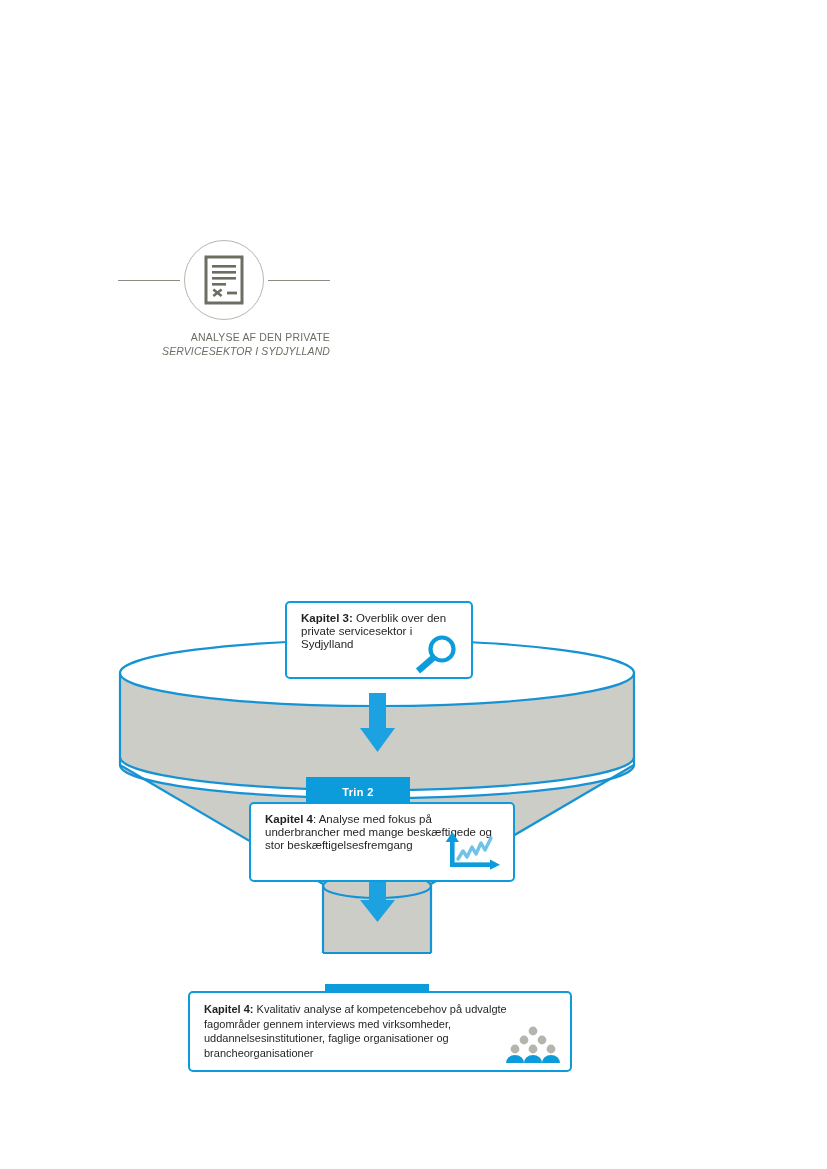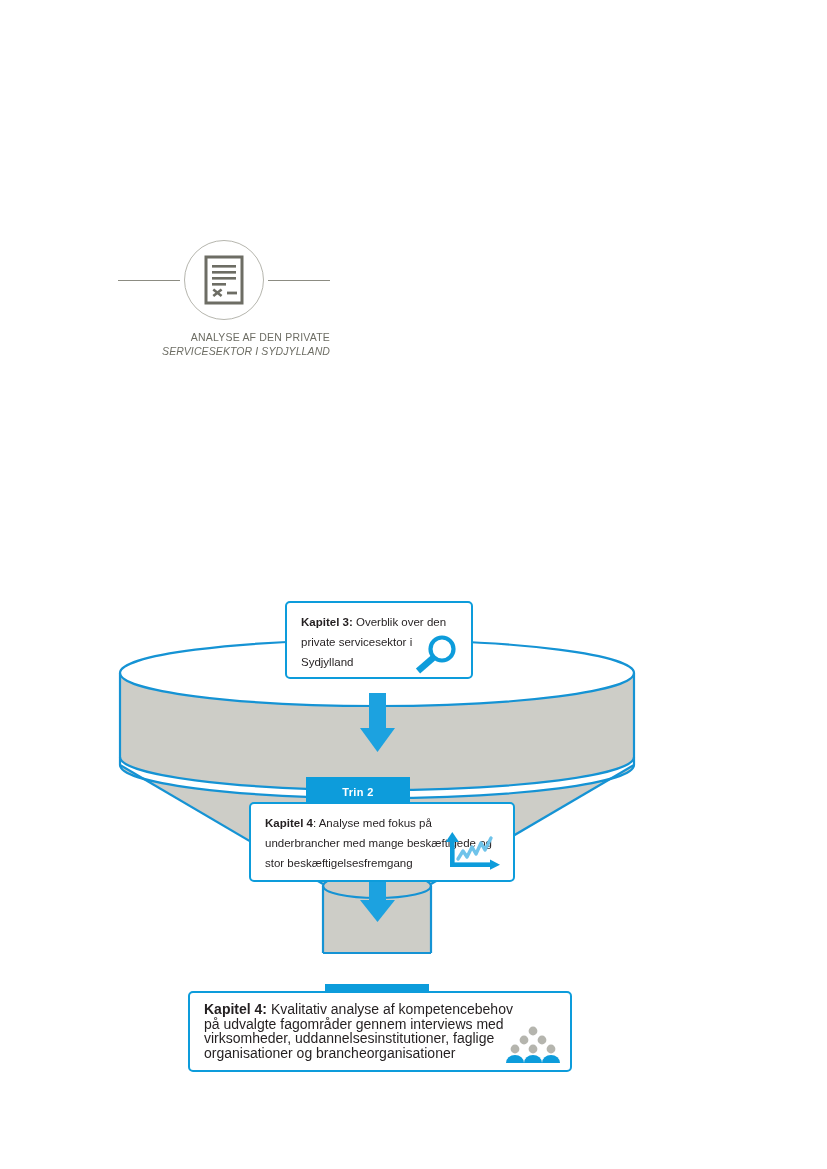--- a/index.html
+++ b/index.html
@@ -104,29 +104,29 @@
     border-radius: 5px;
     box-sizing: border-box;
     color: #231f20;
   }
   .callout .txt {
     position: absolute;
     left: 14px;
     top: 9px;
     right: 10px;
     font-size: 11.5px;
-    line-height: 20px;
+    line-height: 13px;
   }
   .callout .txt b { font-weight: bold; }
 
   #callout-1 { left: 285px; top: 601px; width: 188px; height: 78px; }
   #callout-2 { left: 249px; top: 802px; width: 266px; height: 80px; }
   #callout-3 { left: 188px; top: 991px; width: 384px; height: 81px; }
 
-  #callout-3 .txt { font-size: 14px; line-height: 14.6px; right: 54px; }
+  #callout-3 .txt { font-size: 11px; line-height: 14.6px; right: 54px; }
 
   
   .callout .icon {
     position: absolute;
   }
   #icon-magnifier { right: 8px;  bottom: 2px; }
   #icon-trend     { right: 10px; bottom: 6px; }
   #icon-people    { right: 8px;  bottom: 5px; }
 </style>
 </head>

